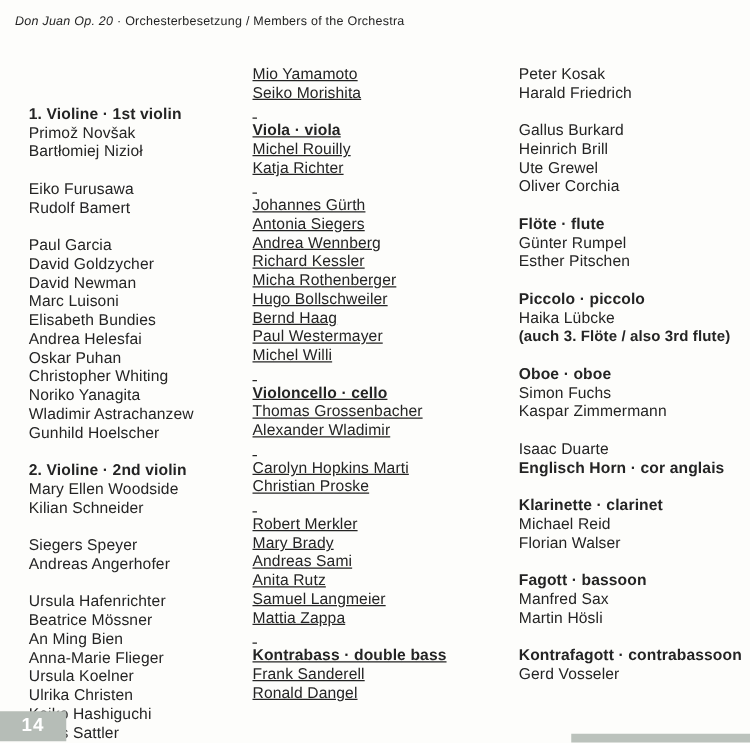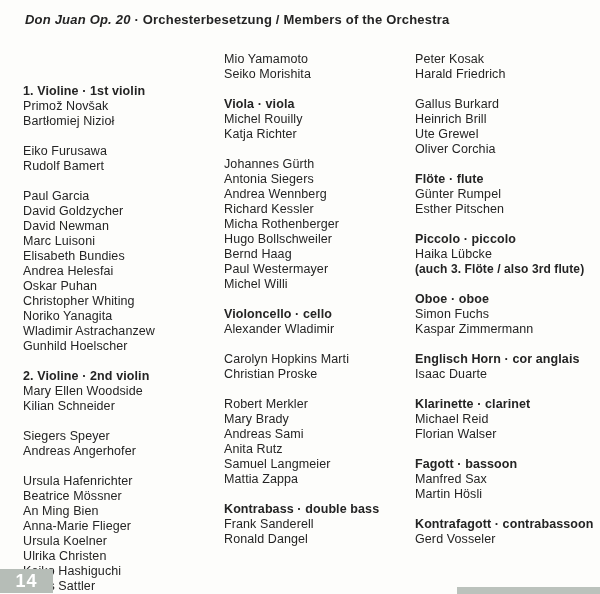--- a/index.html
+++ b/index.html
@@ -10,36 +10,36 @@
     width: 600px;
     height: 594px;
     position: relative;
     background: #fdfdfb;
     font-family: "Liberation Sans", sans-serif;
     color: #242424;
     overflow: hidden;
   }
   .page-title {
     position: absolute;
-    left: 25px;
+    left: 12px;
     top: 12px;
-    font-size: 13px;
-    font-weight: bold;
+    font-size: 10px;
+    font-weight: normal;
     letter-spacing: 0.2px;
     white-space: nowrap;
   }
   .page-title .work {
     font-style: italic;
   }
   .col {
     position: absolute;
     top: 52px;
   }
   .col-1 { left: 23px;  width: 192px; margin-top: 32px; }
-  .col-2 { left: 224px; width: 195px; }
+  .col-2 { left: 202px; width: 195px; text-decoration: underline; }
   .col-3 { left: 415px; width: 182px; }
   .line {
     height: 15px;
     line-height: 15px;
     font-size: 12.5px;
     white-space: nowrap;
     letter-spacing: 0.1px;
   }
   .line.heading {
     font-weight: bold;
@@ -50,21 +50,21 @@
   }
   .page-badge {
     position: absolute;
     left: 0;
     top: 569px;
     width: 53px;
     height: 24px;
     background: #b6bdb7;
     color: #ffffff;
     font-weight: bold;
-    font-size: 18px;
+    font-size: 15px;
     line-height: 24px;
     text-align: center;
     letter-spacing: 1px;
   }
   .edge-strip {
     position: absolute;
     right: 0;
     bottom: 0;
     width: 143px;
     height: 7px;
@@ -126,20 +126,21 @@
     <div class="line">Antonia Siegers</div>
     <div class="line">Andrea Wennberg</div>
     <div class="line">Richard Kessler</div>
     <div class="line">Micha Rothenberger</div>
     <div class="line">Hugo Bollschweiler</div>
     <div class="line">Bernd Haag</div>
     <div class="line">Paul Westermayer</div>
     <div class="line">Michel Willi</div>
     <div class="line">&nbsp;</div>
     <div class="line heading">Violoncello · cello</div>
+    <div class="line">Thomas Grossenbacher</div>
     <div class="line">Alexander Wladimir</div>
     <div class="line">&nbsp;</div>
     <div class="line">Carolyn Hopkins Marti</div>
     <div class="line">Christian Proske</div>
     <div class="line">&nbsp;</div>
     <div class="line">Robert Merkler</div>
     <div class="line">Mary Brady</div>
     <div class="line">Andreas Sami</div>
     <div class="line">Anita Rutz</div>
     <div class="line">Samuel Langmeier</div>
@@ -163,22 +164,22 @@
     <div class="line">Esther Pitschen</div>
     <div class="line">&nbsp;</div>
     <div class="line heading">Piccolo · piccolo</div>
     <div class="line">Haika Lübcke</div>
     <div class="line note">(auch 3. Flöte / also 3rd flute)</div>
     <div class="line">&nbsp;</div>
     <div class="line heading">Oboe · oboe</div>
     <div class="line">Simon Fuchs</div>
     <div class="line">Kaspar Zimmermann</div>
     <div class="line">&nbsp;</div>
+    <div class="line">Isaac Duarte</div>
     <div class="line heading">Englisch Horn · cor anglais</div>
-    <div class="line">Isaac Duarte</div>
     <div class="line">&nbsp;</div>
     <div class="line heading">Klarinette · clarinet</div>
     <div class="line">Michael Reid</div>
     <div class="line">Florian Walser</div>
     <div class="line">&nbsp;</div>
     <div class="line heading">Fagott · bassoon</div>
     <div class="line">Manfred Sax</div>
     <div class="line">Martin Hösli</div>
     <div class="line">&nbsp;</div>
     <div class="line heading">Kontrafagott · contrabassoon</div>

